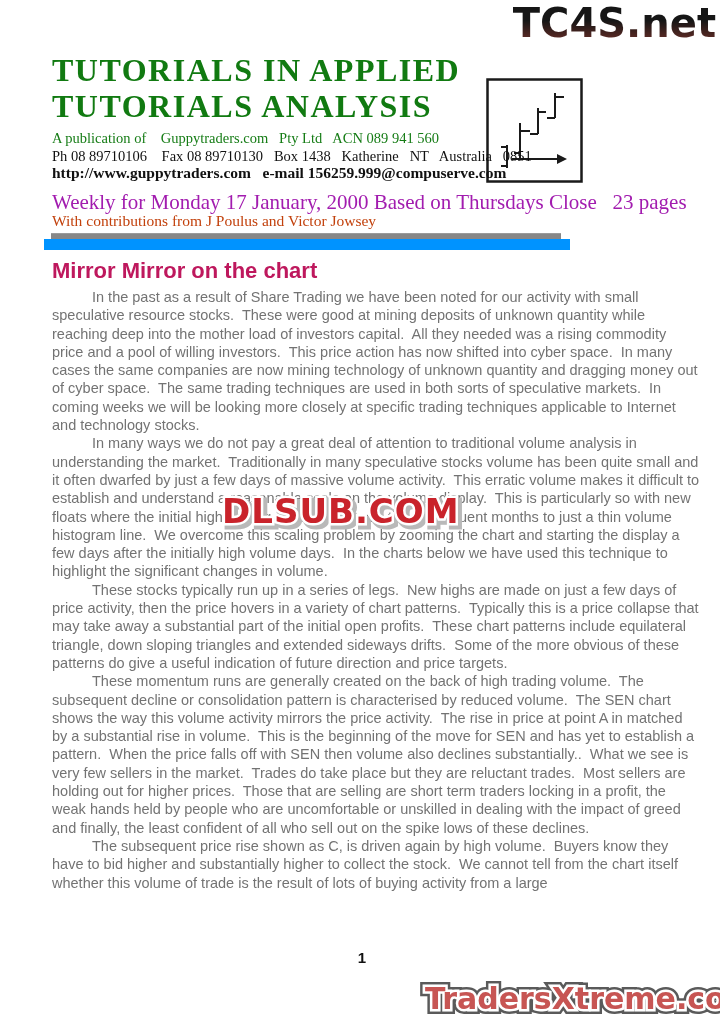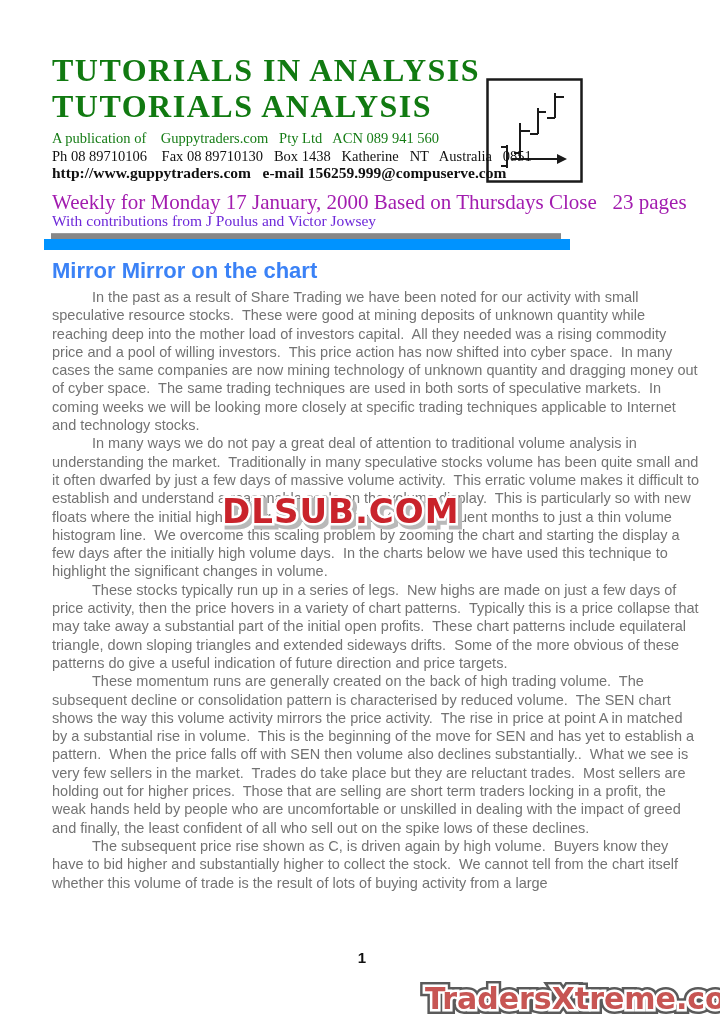--- a/index.html
+++ b/index.html
@@ -34,32 +34,32 @@
   .logo-box { position:absolute; left:486px; top:78px; width:97px; height:105px; }
 
   .pub-line, .contact-line, .web-line, .issue-line, .contrib-line {
     position:absolute; left:52px; white-space:pre-wrap;
     font-family:"Liberation Serif", serif;
   }
   .pub-line     { top:130px; font-size:14.5px; color:#157c15; }
   .contact-line { top:148px; font-size:14.5px; color:#111; }
   .web-line     { top:164px; font-size:15.5px; font-weight:bold; color:#111; }
   .issue-line   { top:190px; font-size:21px; color:#a21caf; }
-  .contrib-line { top:212px; font-size:15.5px; color:#6d28d9; }
+  .contrib-line { top:212px; font-size:15.5px; color:#c2410c; }
 
   
   .sep-bars { position:absolute; left:44px; top:233px; }
   .sep-gray { margin-left:7px; width:510px; height:6px; background:#878787; border-top:1px solid #9b9b9b; }
   .sep-blue { width:526px; height:11px; background:#0093ff; }
 
   
   .article { position:absolute; left:52px; top:258px; width:648px; }
   .article h1 {
     font-size:22px; font-weight:bold; line-height:26px;
-    margin:0 0 4px 0; color:#3b82f6;
+    margin:0 0 4px 0; color:#be185d;
   }
   .article p {
     font-size:14.5px; line-height:18.3px;
     text-indent:40px; margin:0;
     white-space:pre-wrap; color:#737373;
   }
 
   
   .watermark { position:absolute; left:218px; top:486px;text-align:center; }
   
@@ -69,23 +69,24 @@
   }
   .tx-logo { position:absolute; right:4px; top:974px; }
 
   svg text { font-family:"DejaVu Sans", sans-serif; }
 </style>
 </head>
 <body>
 
 <div class="page">
 
+  <div class="tc4s">TC4S.net</div>
 
   <div class="masthead-title">
-    <div>TUTORIALS IN ANALYSIS</div>
+    <div>TUTORIALS IN APPLIED</div>
     <div>TUTORIALS ANALYSIS</div>
   </div>
 
   <div class="logo-box">
     <svg width="97" height="105" viewBox="0 0 97 105">
       <rect x="1.5" y="1.5" width="94" height="102" fill="#ffffff" stroke="#1a1a1a" stroke-width="2.5"></rect>
       <g stroke="#1a1a1a" stroke-width="2" fill="none">
 
         <path d="M26 81 H71"></path>
 

